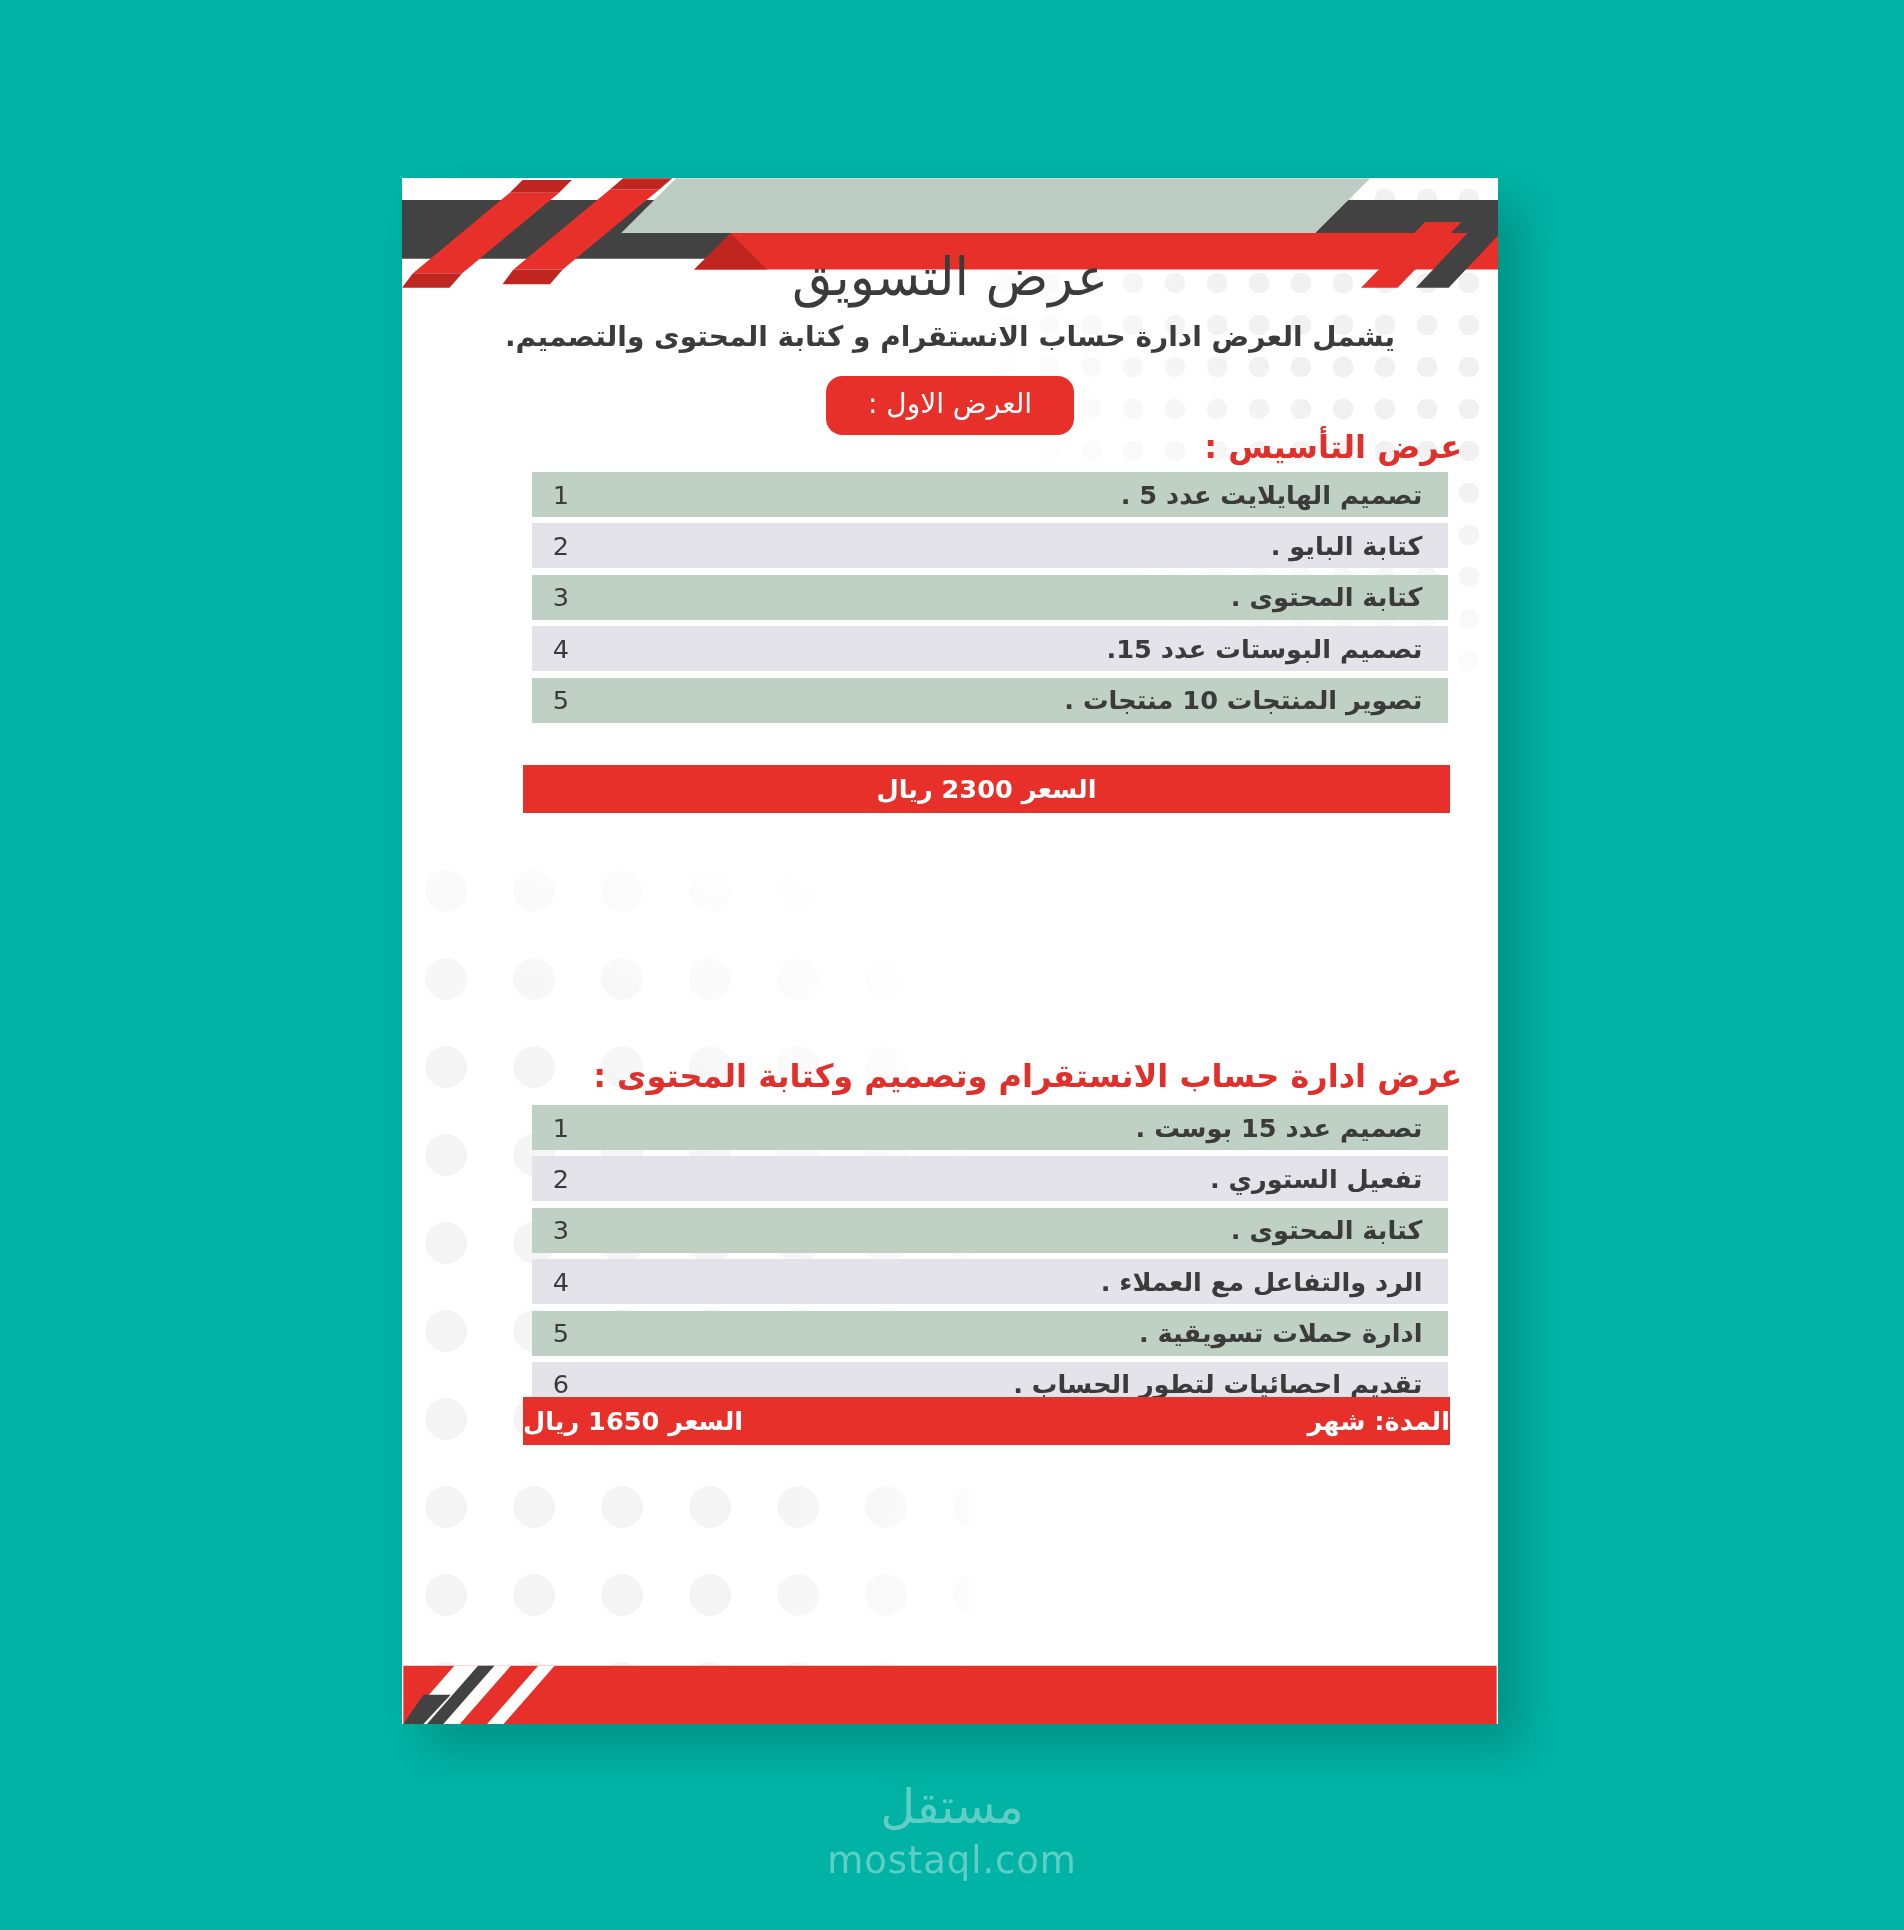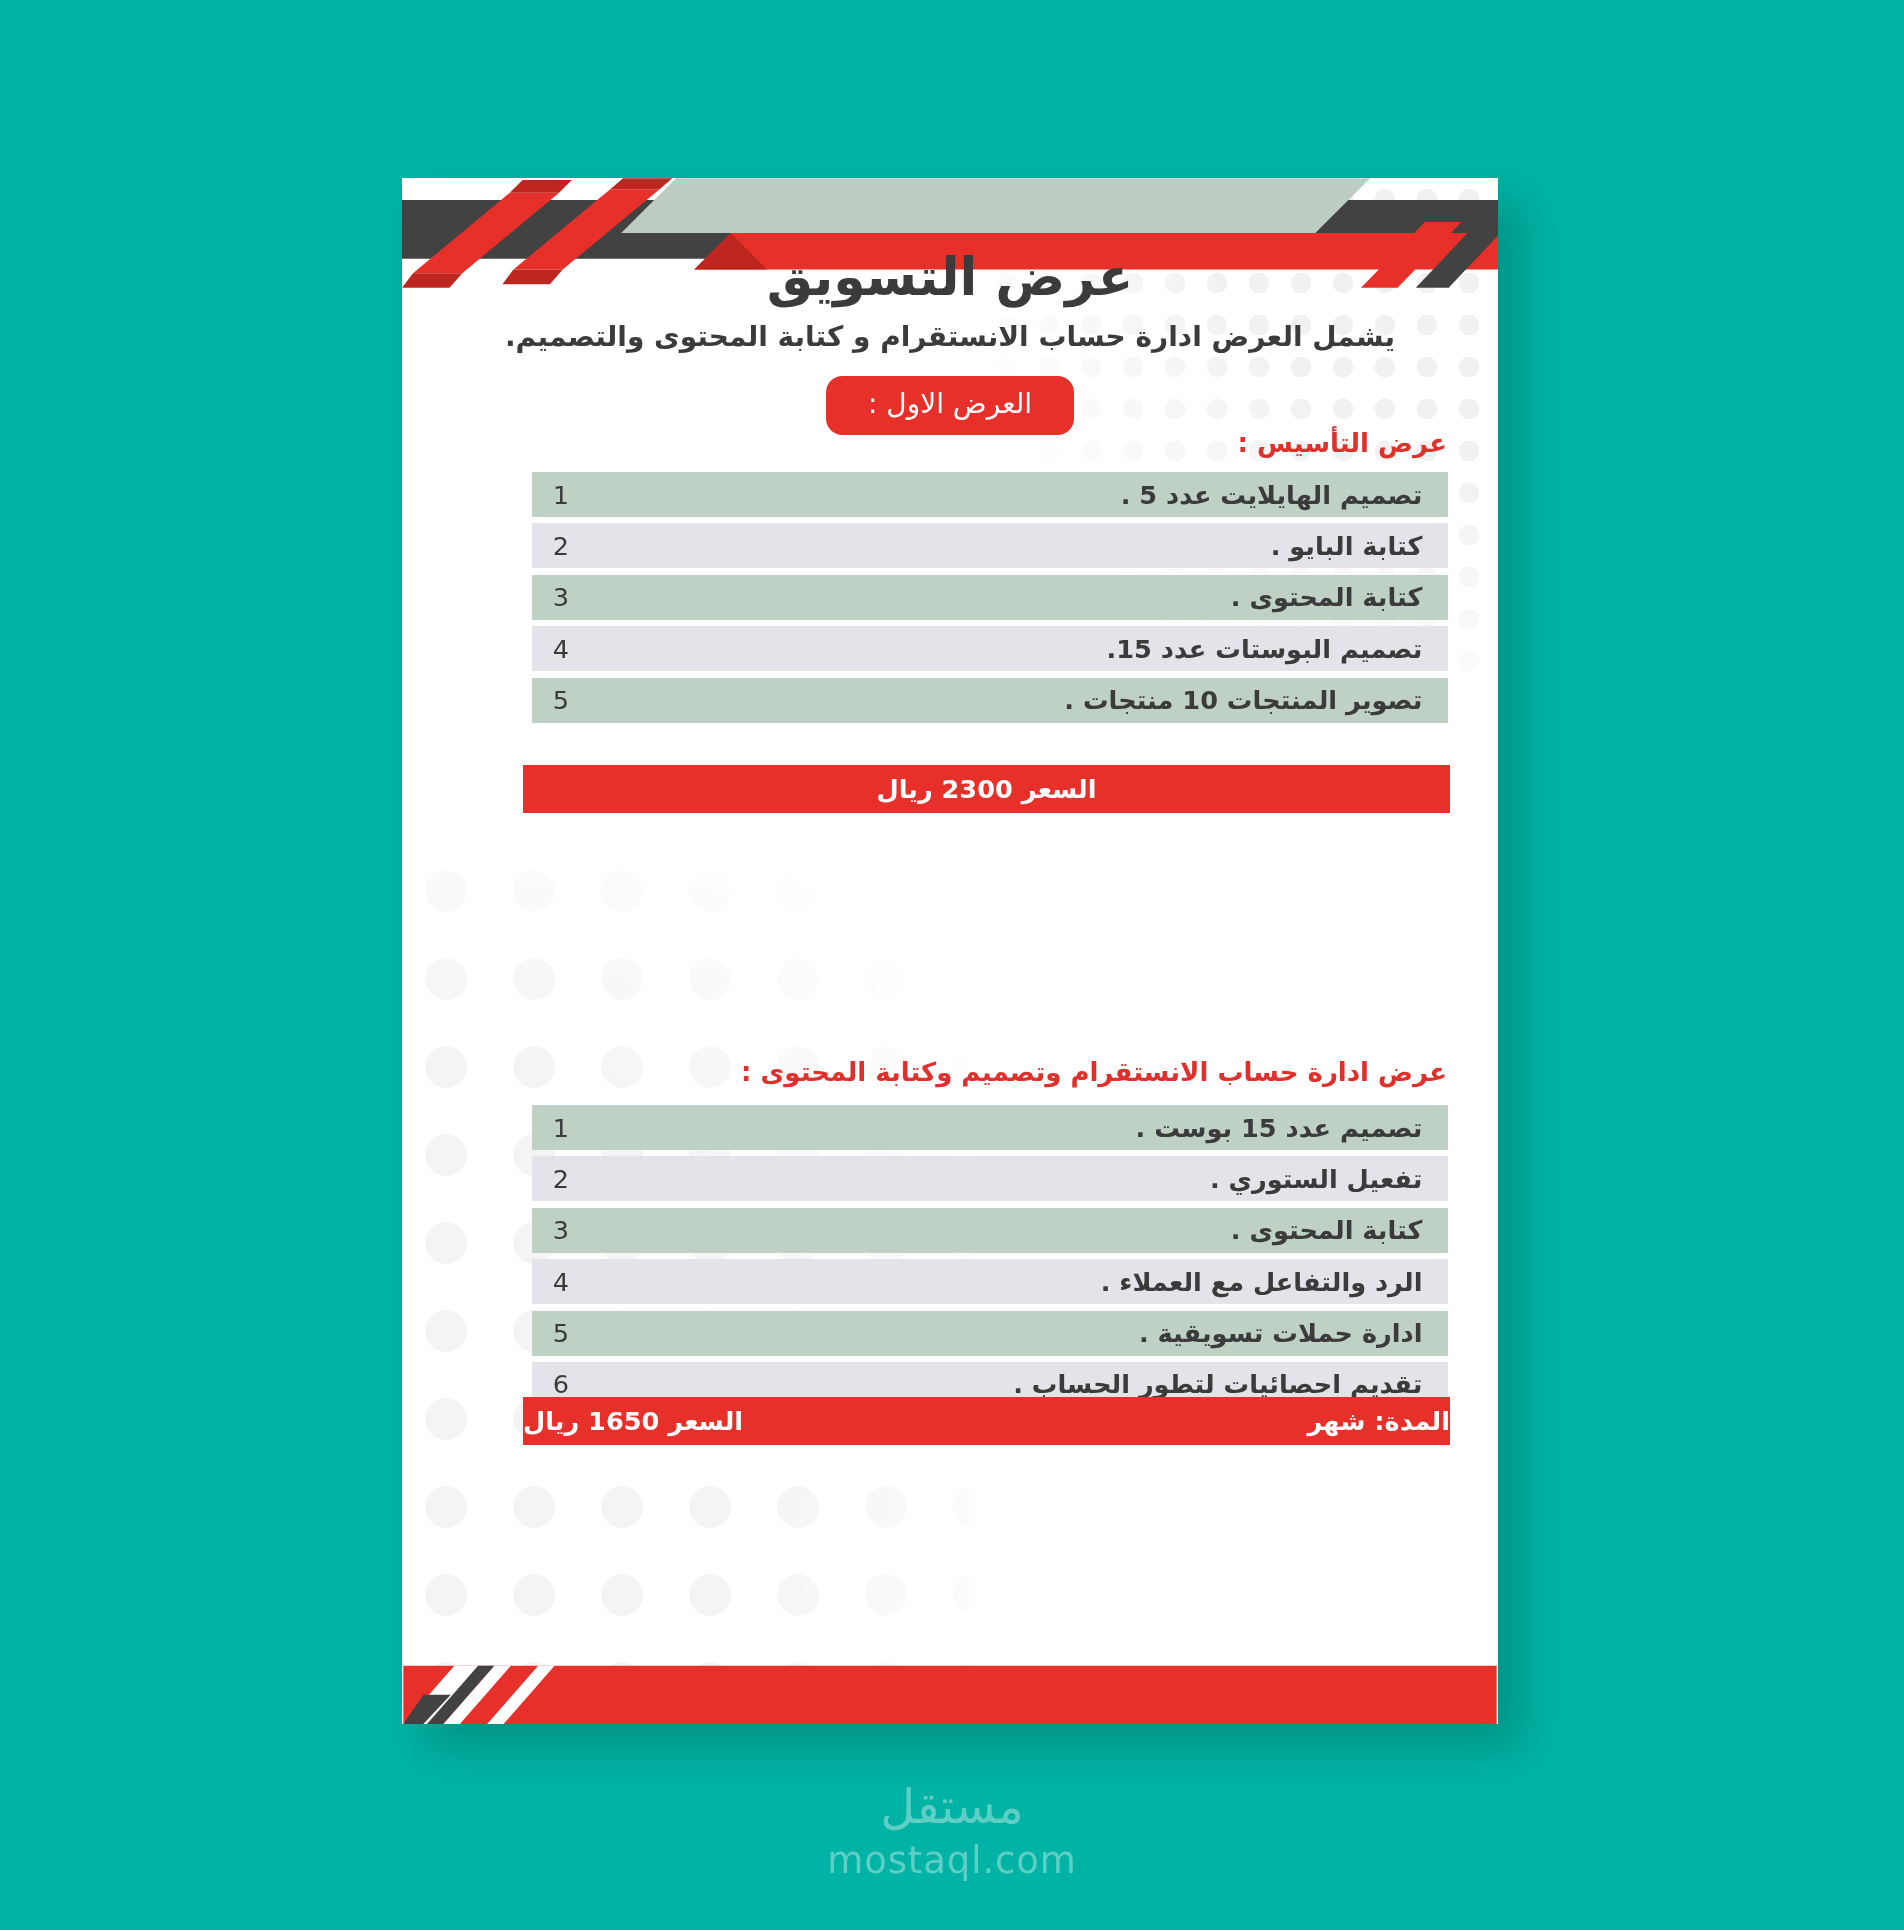--- a/index.html
+++ b/index.html
@@ -42,41 +42,41 @@
   
   #header-ribbon{position:absolute;left:0;top:0;width:1096px;height:110px;overflow:hidden;}
   #footer-ribbon{position:absolute;left:0;bottom:0;width:1096px;height:82px;overflow:hidden;}
 
   
   #content{position:absolute;left:0;top:0;width:1096px;height:1546px;}
 
   .title{
     position:absolute;top:69px;right:0;width:1096px;
     text-align:center;
-    font-size:52px;font-weight:bold;color:#3b3b3b;
+    font-size:52px;font-weight:normal;color:#3b3b3b;
     letter-spacing:-0.9px;
   }
   .subtitle{
     position:absolute;top:142px;right:0;width:1096px;
     text-align:center;
     font-size:28px;font-weight:bold;color:#3b3b3b;
   }
 
   .badge{
     position:absolute;top:198px;left:50%;transform:translateX(-50%);
     background:#e8302a;color:#fff;
     font-size:28px;font-weight:normal;
     padding:11px 42px 14.6px 42px;
     border-radius:16.4px;
     white-space:nowrap;
   }
 
   .sec-head{
-    position:absolute;right:51px;
-    color:#e0302b;font-size:26px;font-weight:bold;
+    position:absolute;right:36px;
+    color:#e0302b;font-size:32px;font-weight:bold;
     white-space:nowrap;
   }
   #sec-head-1{top:250px;}
   #sec-head-2{top:879px;}
 
   .table{position:absolute;right:50px;width:923px;}
   #table-1{top:294px;}
   #table-2{top:927px;}
 
   .row{display:flex;flex-direction:row;height:45px;margin-bottom:6.4px;}

